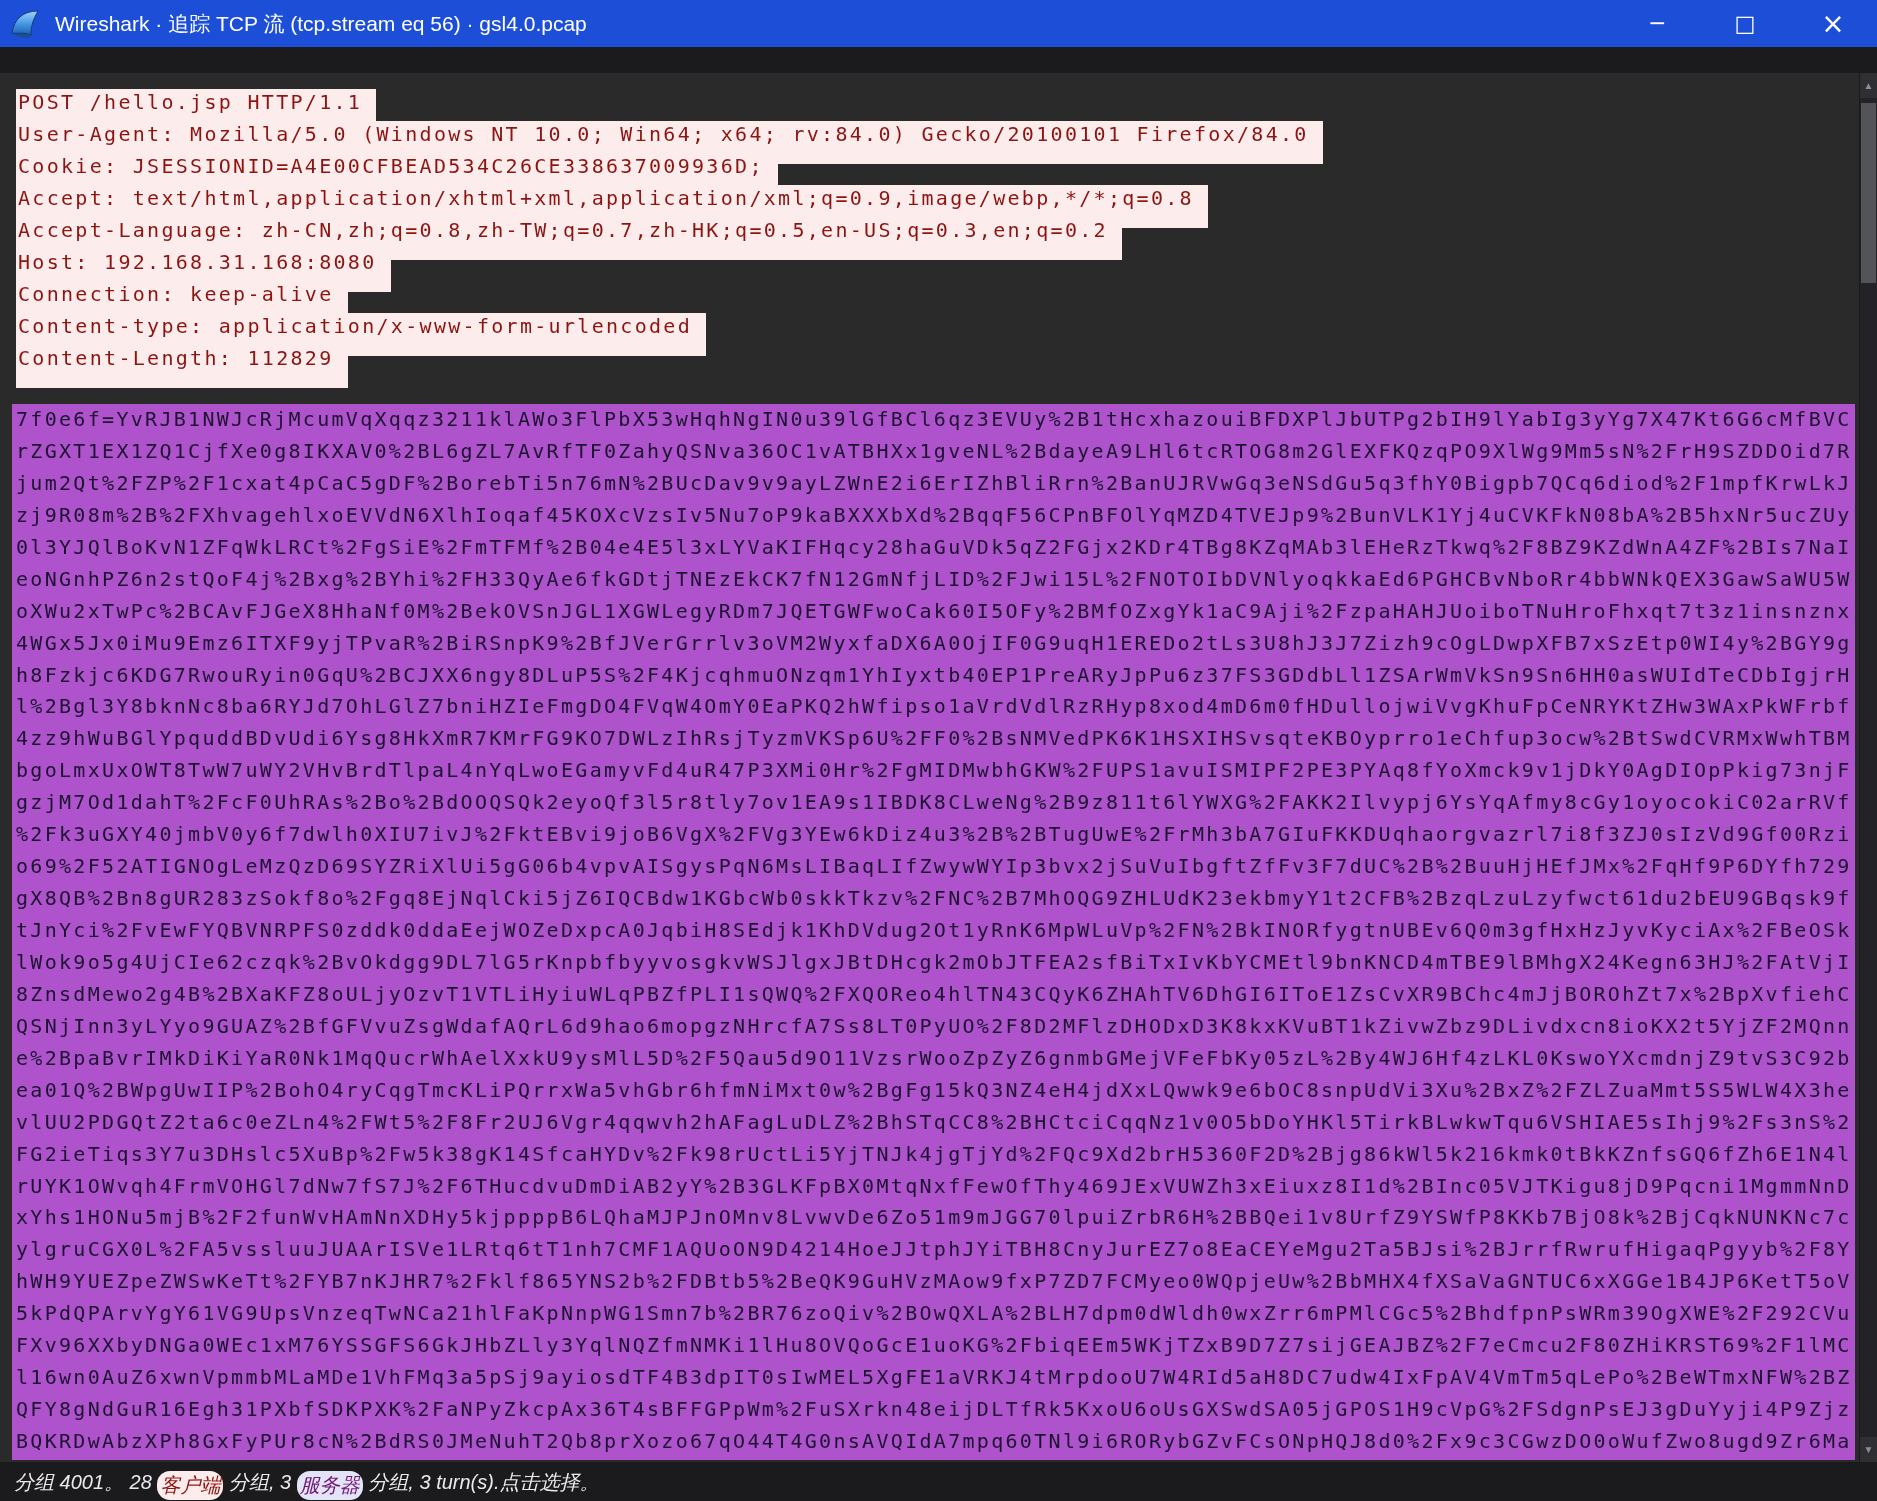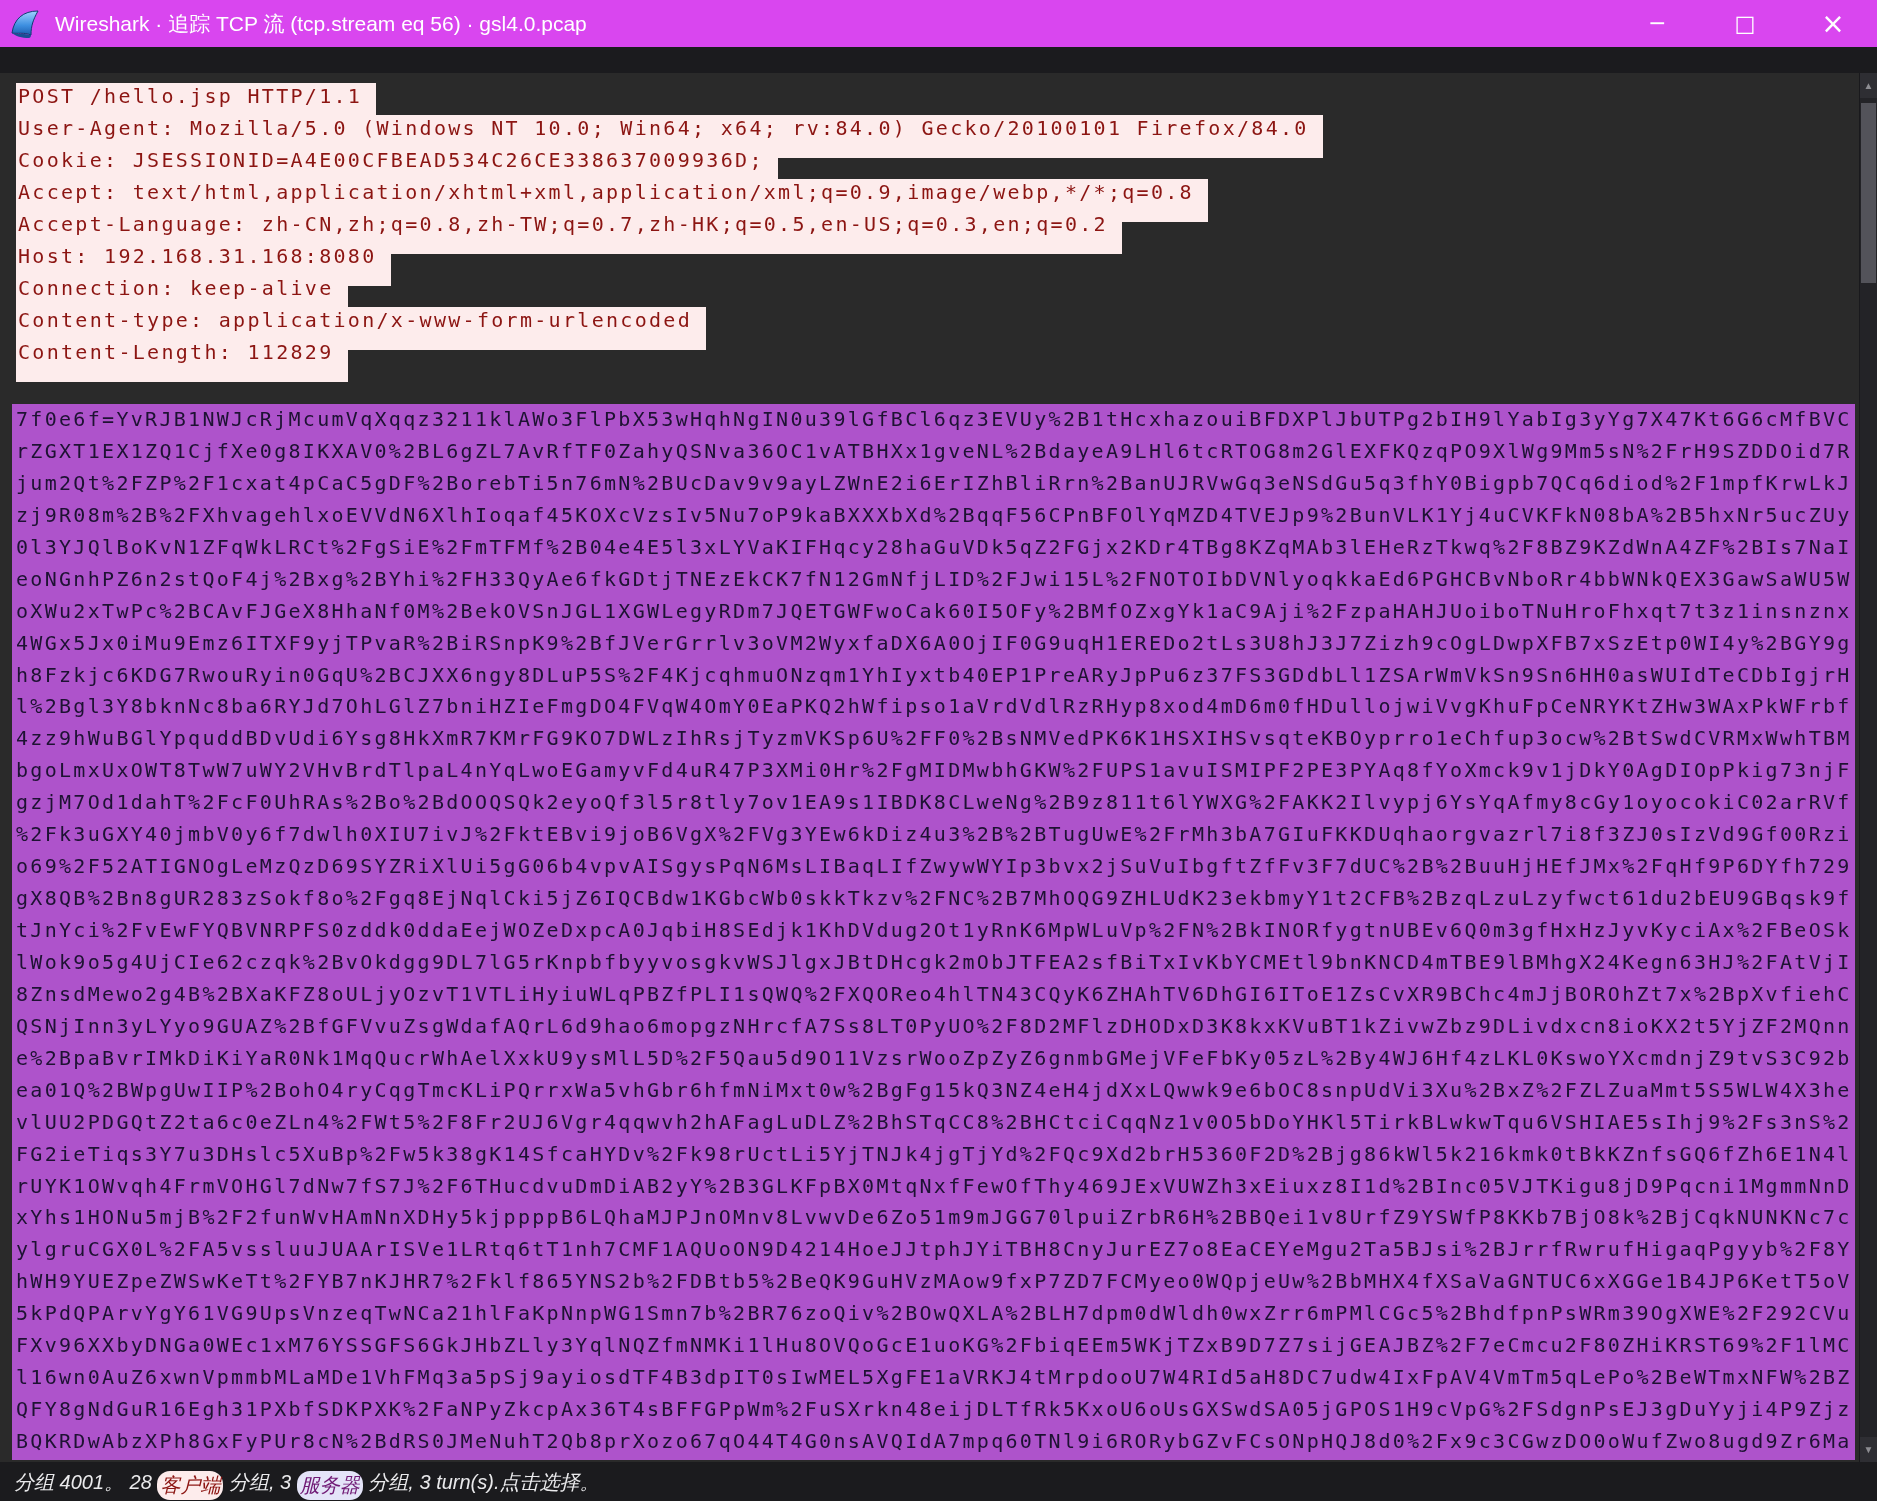--- a/index.html
+++ b/index.html
@@ -4,21 +4,21 @@
 <style>
   html,body{margin:0;padding:0;}
   body{
     width:1877px;height:1501px;position:relative;overflow:hidden;
     background:#1b1b1e;
     font-family:"Liberation Sans", sans-serif;
   }
   
   .titlebar{
     position:absolute;left:0;top:0;width:1877px;height:47px;
-    background:#d946ef;display:flex;align-items:center;
+    background:#1d4ed8;display:flex;align-items:center;
   }
   .app-icon{width:34px;height:34px;margin-left:9px;display:inline-block;}
   .title-text{
     color:#ffffff;font-size:21px;margin-left:12px;white-space:pre;
     font-family:"Liberation Sans", sans-serif;
   }
   .win-controls{margin-left:auto;display:flex;height:47px;}
   .win-btn{
     width:88px;height:47px;display:flex;align-items:center;justify-content:center;
     color:#ffffff;font-size:22px;cursor:default;user-select:none;
@@ -31,21 +31,21 @@
     background:#2a2a2a;
   }
   .mono{
     font-family:"DejaVu Sans Mono", monospace;
     font-size:20px;line-height:31.95px;letter-spacing:2.3px;white-space:pre;
   }
   .headers{position:absolute;left:16px;top:8px;}
   .hline{height:31.95px;}
   .hline .hl{
     display:inline-block;background:#fdecec;color:#8c1512;
-    padding:0 14px 0 2px;height:43px;line-height:27px;margin-top:2px;
+    padding:0 14px 0 2px;height:43px;line-height:27px;margin-top:8px;
   }
   .body-block{
     position:absolute;left:12px;top:331px;width:1843px;height:1056px;
     background:#ae53cb;padding-left:4px;box-sizing:border-box;overflow:hidden;
   }
   .bline{color:#1e1233;height:31.95px;}
   
   .scrollbar{
     position:absolute;left:1859px;top:73px;width:18px;height:1389px;
     background:#232327;border-left:1px solid #19191c;box-sizing:border-box;

